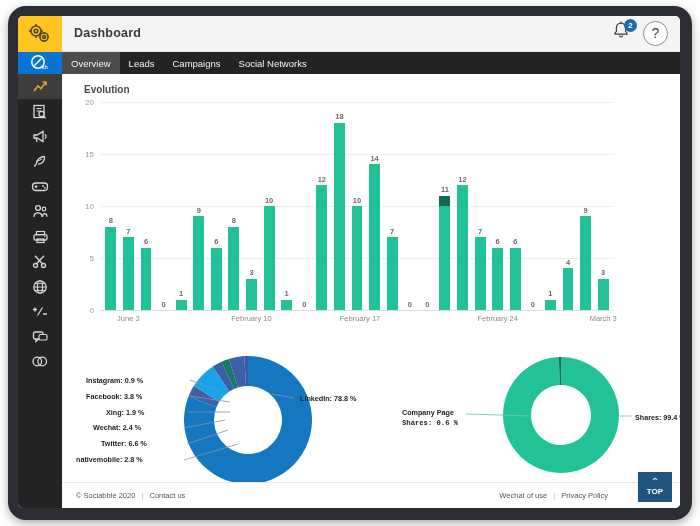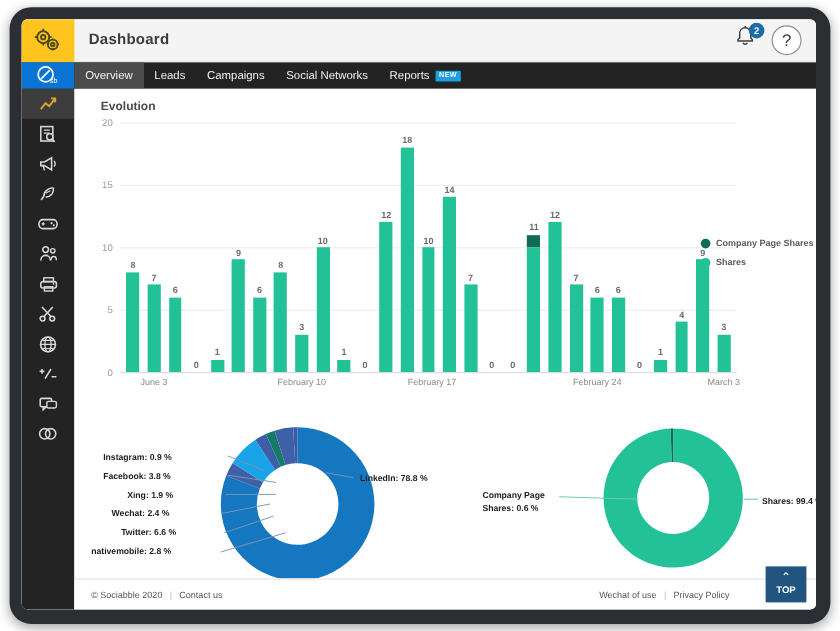--- a/index.html
+++ b/index.html
@@ -253,24 +253,20 @@
     </div>
     <div class="nav-tab">
       <span>Leads</span>
     </div>
     <div class="nav-tab">
       <span>Campaigns</span>
     </div>
     <div class="nav-tab">
       <span>Social Networks</span>
     </div>
-    <div class="nav-tab">
-      <span>Reports</span>
-      <span class="nav-badge">NEW</span>
-    </div>
   </div>
 
   <div id="sidebar">
     <div class="side-item active">
       <svg width="17" height="15" viewBox="0 0 17 15">
         <polyline points="2,12 6,7 9,9.5 14,3" fill="none" stroke="#e0a32b" stroke-width="1.6"></polyline>
         <polyline points="10.5,3 14,3 14,6.5" fill="none" stroke="#e0a32b" stroke-width="1.6"></polyline>
       </svg>
     </div>
     <div class="side-item">
@@ -545,30 +541,20 @@
                 <div class="bar-seg-light" style="flex: 1 1 auto;"></div>
               </div>
             </div>
           </div>
       <div id="xticks">
             <div class="xtick" style="left: 58.3793px; transform: translateX(-50%);">June 3</div>
             <div class="xtick" style="left: 181.483px; transform: translateX(-50%);">February 10</div>
             <div class="xtick" style="left: 290px; transform: translateX(-50%);">February 17</div>
             <div class="xtick" style="left: 427.69px; transform: translateX(-50%);">February 24</div>
             <div class="xtick" style="left: 533.207px; transform: translateX(-50%);">March 3</div>
-          </div>
-      <div id="legend">
-            <div class="legend-row">
-              <span class="legend-dot" style="background: rgb(15, 107, 85);"></span>
-              <span class="legend-text">Company Page Shares</span>
-            </div>
-            <div class="legend-row">
-              <span class="legend-dot" style="background: rgb(35, 193, 151);"></span>
-              <span class="legend-text">Shares</span>
-            </div>
           </div>
     </div>
 
     <div id="donuts">
       <svg class="donut-svg" id="donut-left" style="left:118px; top:2px;" width="136" height="136" viewBox="0 0 136 136">
             <path d="M 68 4 A 64 64 0 1 1 8.59844069171605 44.17869122519872 L 36.442921617474155 55.34492971338682 A 34 34 0 1 0 68 34 Z" fill="#1577bf"></path>
             <path d="M 8.59844069171605 44.17869122519872 A 64 64 0 0 1 13.856868741130178 33.87491630069175 L 39.236461518725406 49.8710492847425 A 34 34 0 0 0 36.442921617474155 55.34492971338682 Z" fill="#3f5fa6"></path>
             <path d="M 13.856868741130178 33.87491630069175 A 64 64 0 0 1 32.83142540346842 14.528780069572065 L 49.3166947455926 39.59341441196016 A 34 34 0 0 0 39.236461518725406 49.8710492847425 Z" fill="#19a3e8"></path>
             <path d="M 32.83142540346842 14.528780069572065 A 64 64 0 0 1 41.516113631671104 9.736771778166606 L 53.93043536682528 37.04766000715101 A 34 34 0 0 0 49.3166947455926 39.59341441196016 Z" fill="#3b5ea7"></path>
             <path d="M 41.516113631671104 9.736771778166606 A 64 64 0 0 1 48.853493924630975 6.931093794748072 L 57.828418647460204 35.557143578459915 A 34 34 0 0 0 53.93043536682528 37.04766000715101 Z" fill="#157b66"></path>
@@ -593,21 +579,21 @@
               <line x1="232" y1="48" x2="210" y2="44" stroke="#7d94b8" stroke-width="0.8"></line>
             </svg>
           </div>
 
       <svg class="donut-svg" id="donut-right" style="left:438px; top:4px;" width="122" height="122" viewBox="0 0 122 122">
             <path d="M 61 3 A 58 58 0 1 1 58.81396940514382 3.0412105868458212 L 59.86929451990198 31.02131582078232 A 30 30 0 1 0 61 31 Z" fill="#23c197"></path>
             <path d="M 58.81396940514382 3.0412105868458212 A 58 58 0 0 1 61.00000000000004 3 L 61.00000000000002 31 A 30 30 0 0 0 59.86929451990198 31.02131582078232 Z" fill="#0f6b55"></path>
           </svg>
       <div id="donut-right-labels">
             <div class="donut-lbl" style="left: 340px; top: 58px;">Company Page</div>
-            <div class="donut-lbl" style="left: 340px; top: 69px;">Shares: 0.6 %</div>
+            <div class="donut-lbl" style="left: 340px; top: 69px; font-family: Liberation Mono, monospace;">Shares: 0.6 %</div>
             <div class="donut-lbl" style="left: 573px; top: 63px;">Shares: 99.4 %</div>
             <svg width="640" height="145" style="position: absolute; left: 0px; top: 0px; overflow: visible; pointer-events: none;">
               <line x1="404" y1="64" x2="470" y2="66" stroke="#6fc9b5" stroke-width="0.9"></line>
               <line x1="558" y1="66" x2="570" y2="66" stroke="#6fc9b5" stroke-width="0.9"></line>
             </svg>
           </div>
     </div>
 
     <div id="footer">
       <div id="footer-left">

